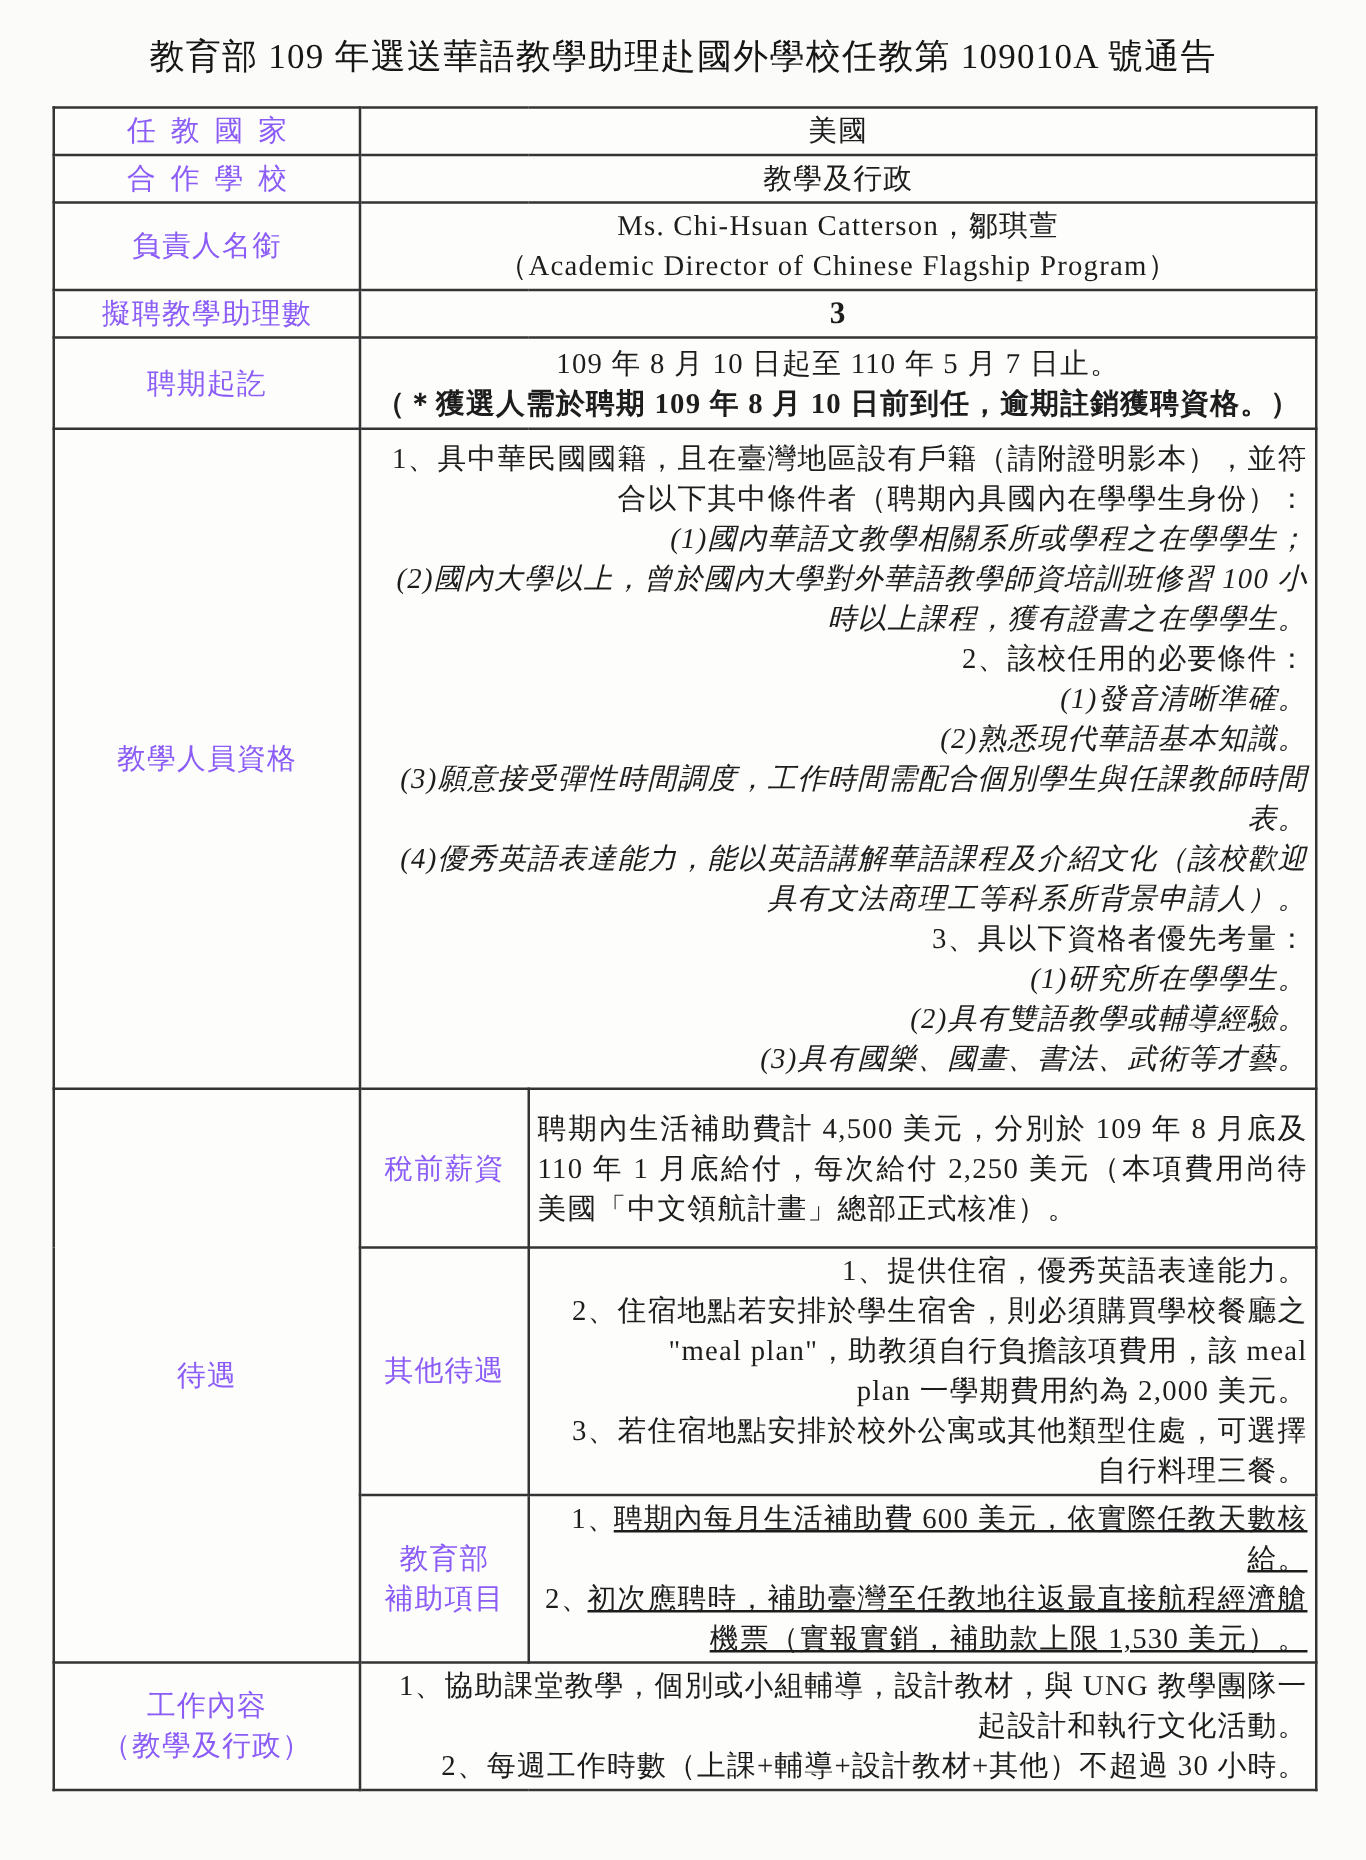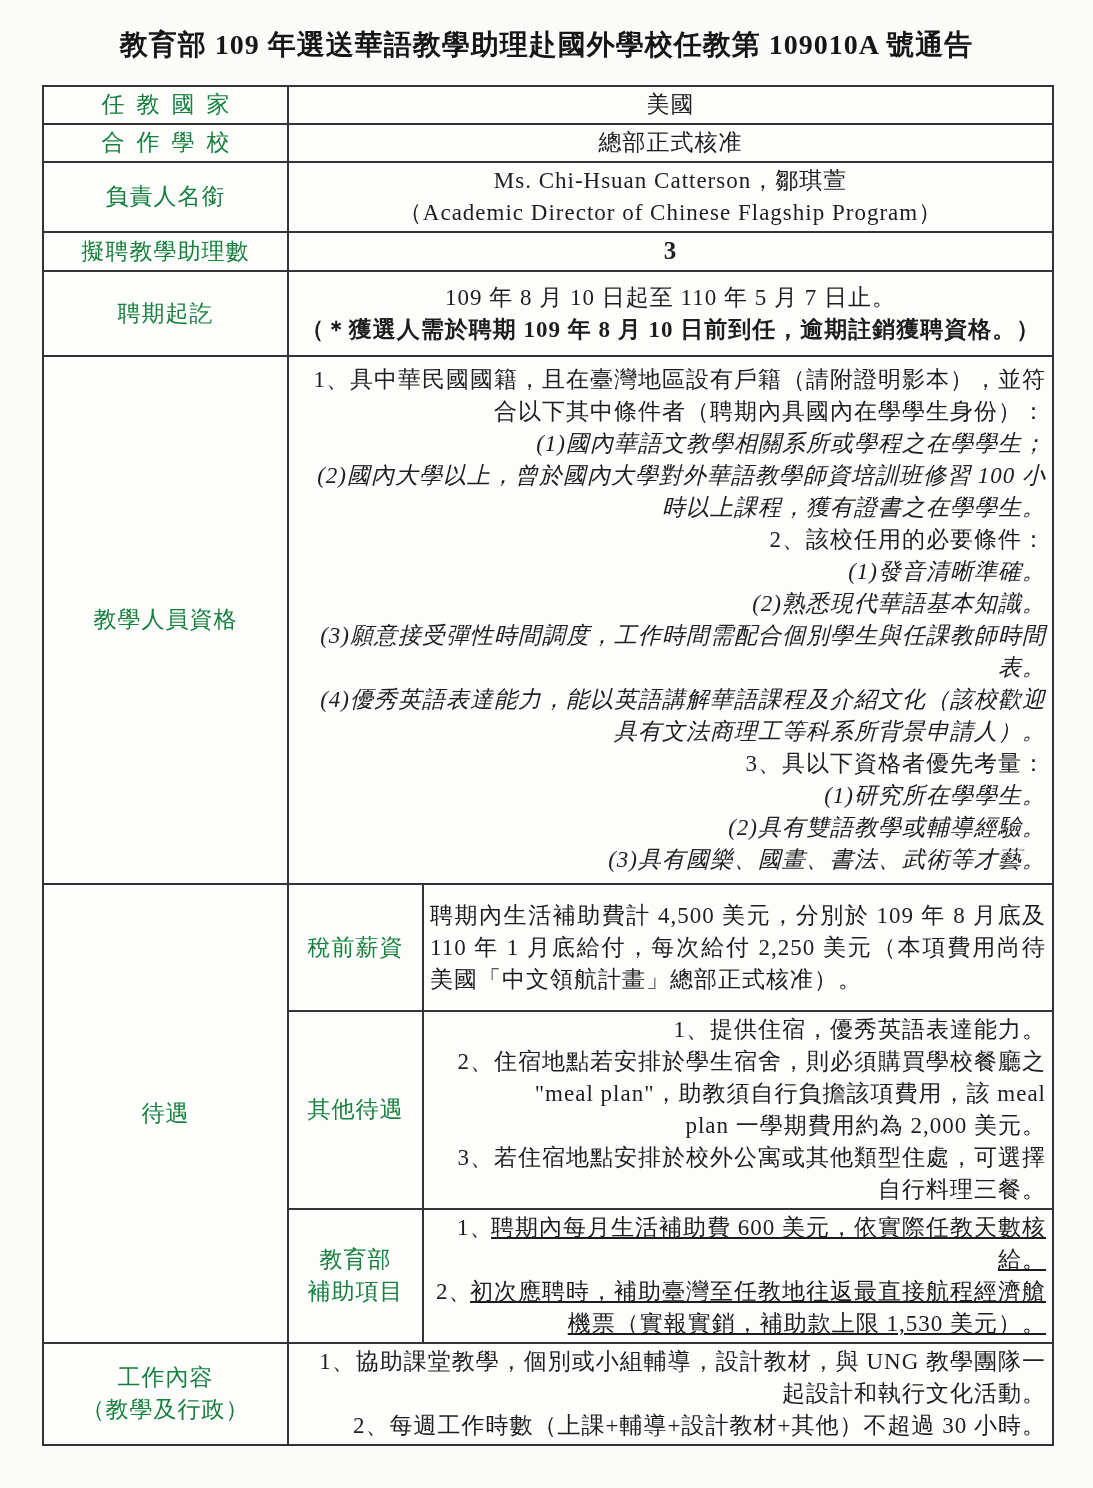--- a/index.html
+++ b/index.html
@@ -7,41 +7,41 @@
     width:1093px;height:1488px;
     background:#fbfbf9;
     font-family:"Liberation Serif","DejaVu Serif",serif;
     color:#1d1d1d;
     position:relative;
     -webkit-font-smoothing:antialiased;
   }
   .title{
     position:absolute;top:26px;left:0;width:100%;
     text-align:center;
-    font-size:28px;font-weight:700;letter-spacing:1px;
+    font-size:28px;font-weight:400;letter-spacing:1px;
     margin:0;color:#161616;
   }
   table.doc{
     position:absolute;left:42px;top:85px;width:1010px;
     border-collapse:collapse;table-layout:fixed;
     background:#fdfdfc;
   }
   table.doc td{
     border:2px solid #343434;
     font-size:23px;
     line-height:32px;
     letter-spacing:1px;
     vertical-align:middle;
     padding:2px 6px;
     overflow:hidden;
   }
   td.lbl{
     text-align:center;
     letter-spacing:1.5px;
-    color:#15803d;
+    color:#8b5cf6;
   }
   td.lbl .sp{letter-spacing:12px;text-indent:12px;display:inline-block;}
   td.ctr{text-align:center;}
   td.body{
     text-align:right;
     letter-spacing:1.3px;
     padding-left:10px;padding-right:4px;
   }
   .b{font-weight:700;}
   .num-big{font-size:25px;font-weight:700;}
@@ -80,39 +80,39 @@
   </colgroup>
 
   <tbody>
       <tr style="height:38px">
     <td class="lbl"><span class="sp">任教國家</span></td>
     <td class="ctr" colspan="2">美國</td>
   </tr>
 
   <tr style="height:34px">
     <td class="lbl"><span class="sp">合作學校</span></td>
-    <td class="ctr" colspan="2">總部正式核准</td>
+    <td class="ctr" colspan="2">教學及行政</td>
   </tr>
 
   <tr style="height:65px">
     <td class="lbl">負責人名銜</td>
     <td class="ctr" colspan="2">
       <span class="line">Ms. Chi-Hsuan Catterson，鄒琪萱</span>
       <span class="line">（Academic Director of Chinese Flagship Program）</span>
     </td>
   </tr>
 
   <tr style="height:35px">
     <td class="lbl">擬聘教學助理數</td>
     <td class="ctr" colspan="2">
       <span class="num-big">3</span>
     </td>
   </tr>
 
-  <tr style="height:85px">
+  <tr style="height:73px">
     <td class="lbl">聘期起訖</td>
     <td class="ctr" colspan="2">
       <span class="line">109 年 8 月 10 日起至 110 年 5 月 7 日止。</span>
       <span class="line b">（＊獲選人需於聘期 109 年 8 月 10 日前到任，逾期註銷獲聘資格。）</span>
     </td>
   </tr>
 
   <tr style="height:528px">
     <td class="lbl">教學人員資格</td>
     <td class="body quals" colspan="2">

